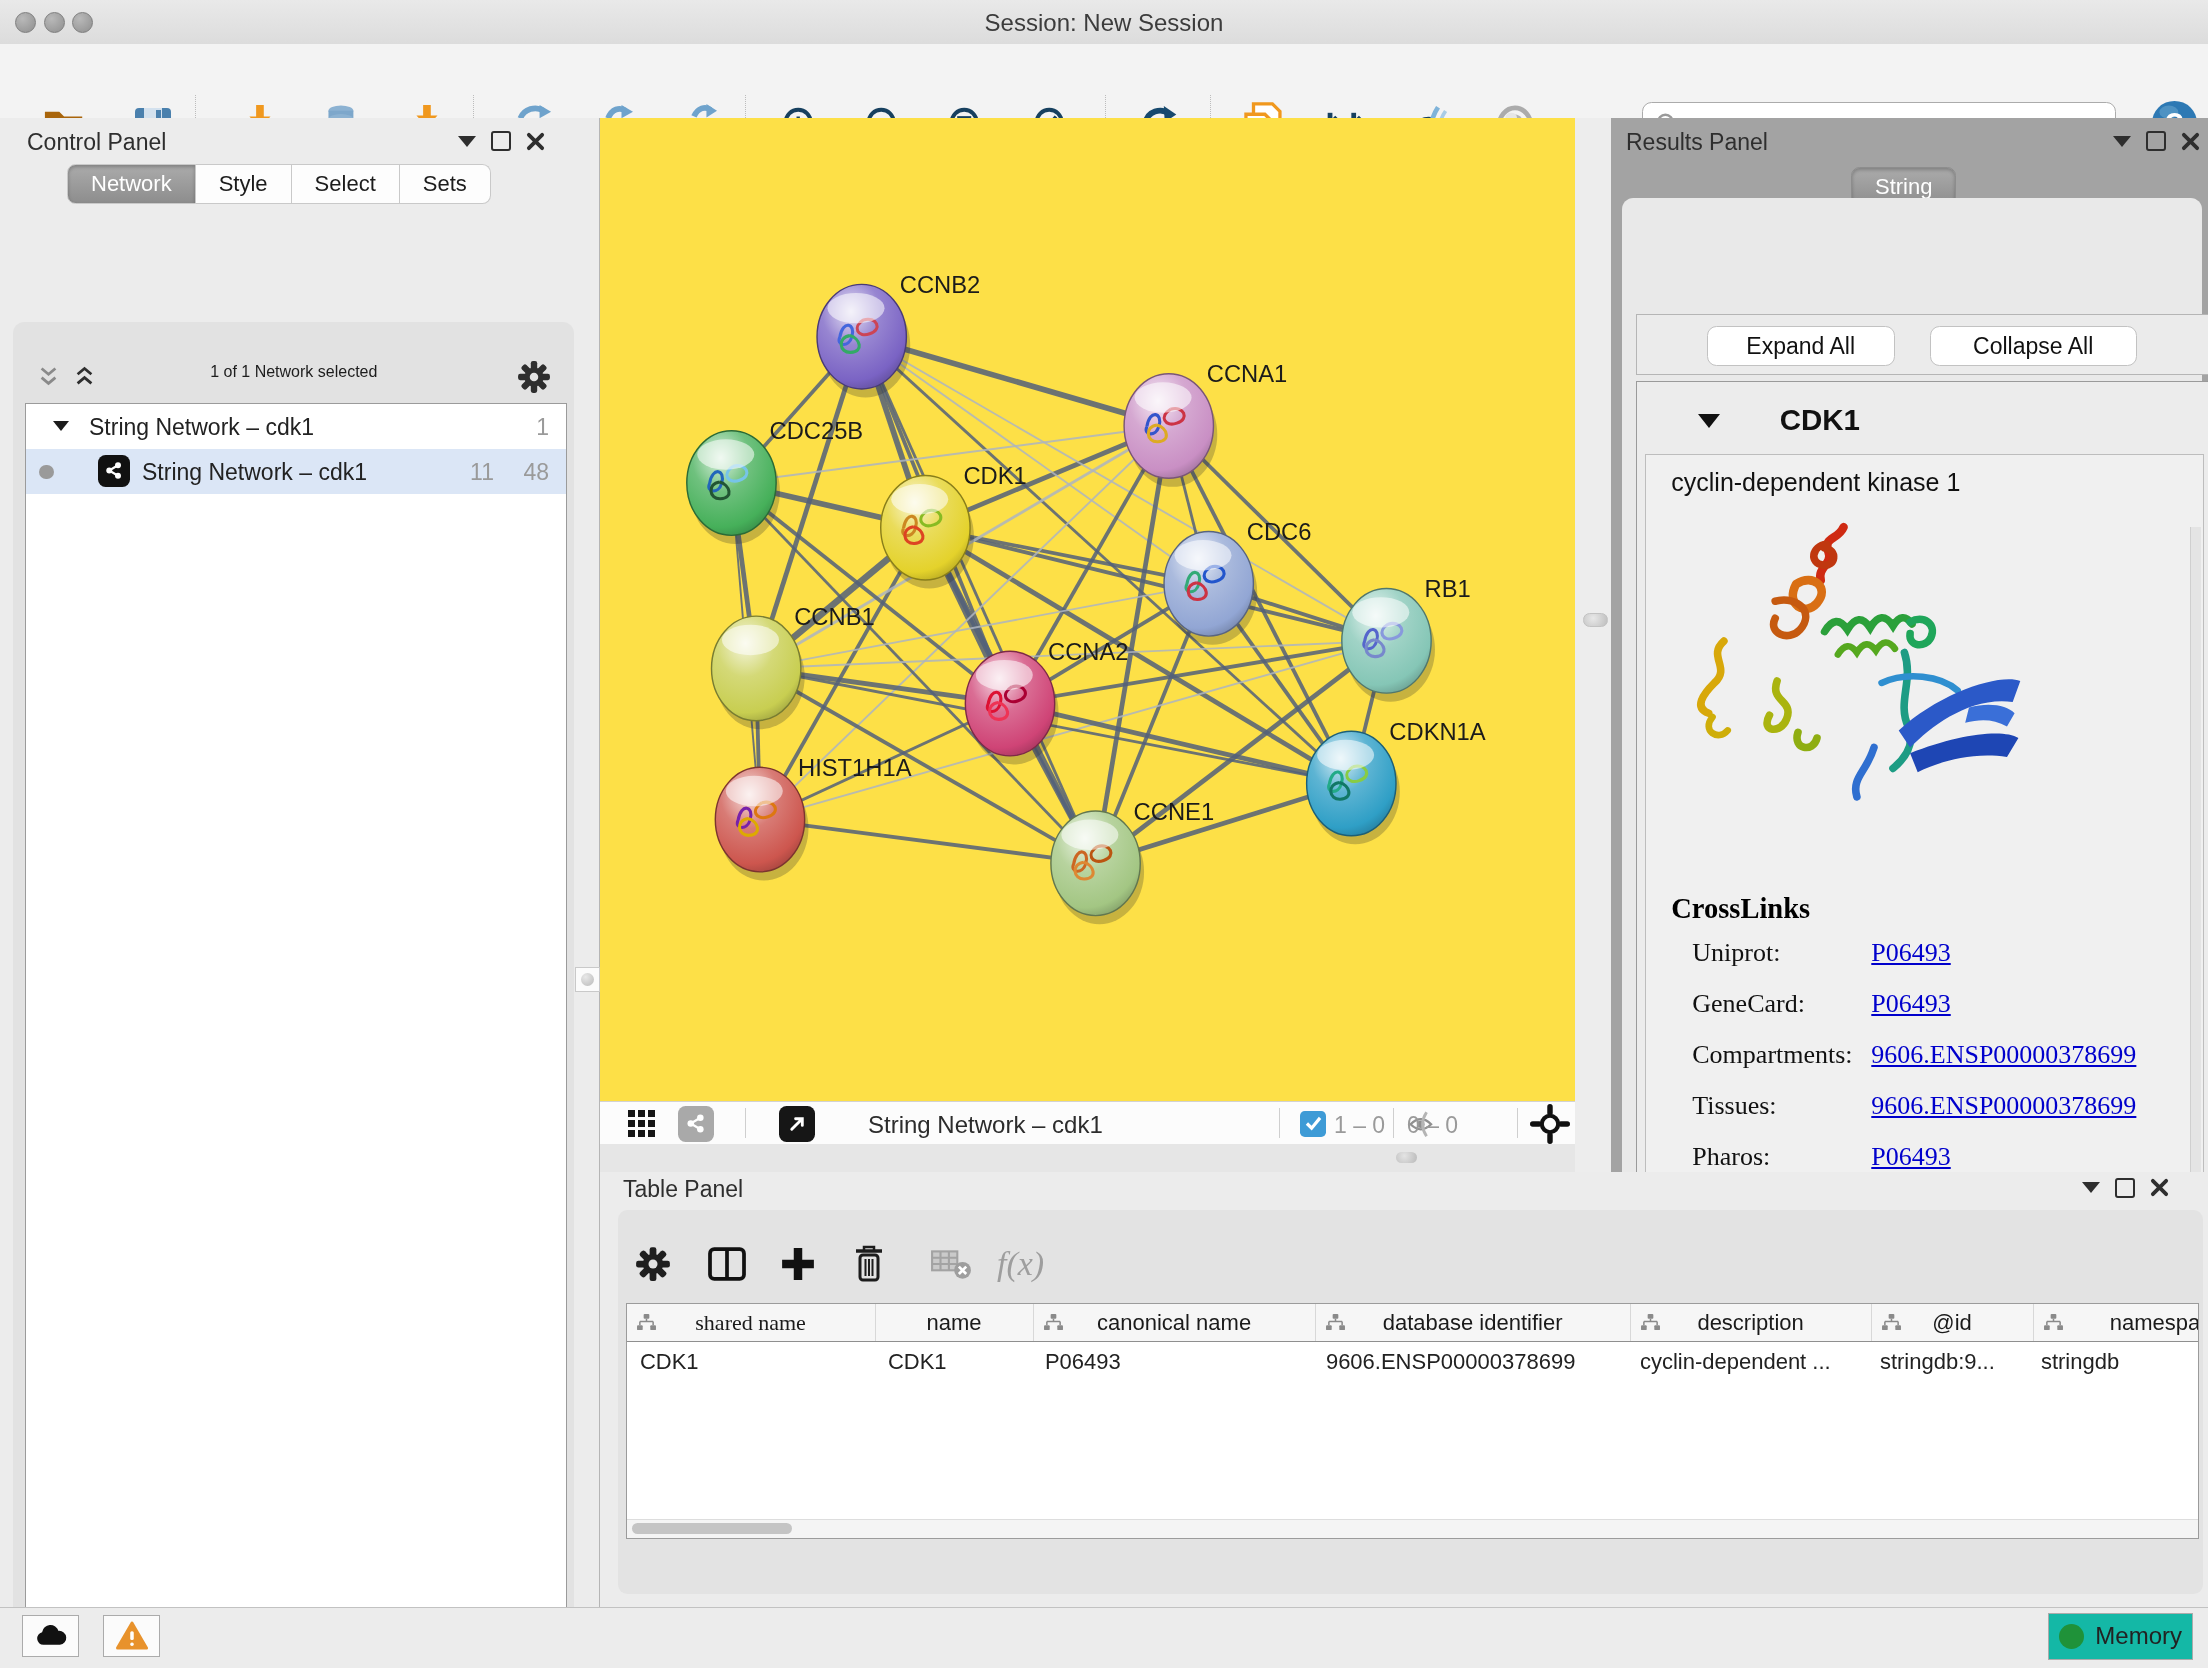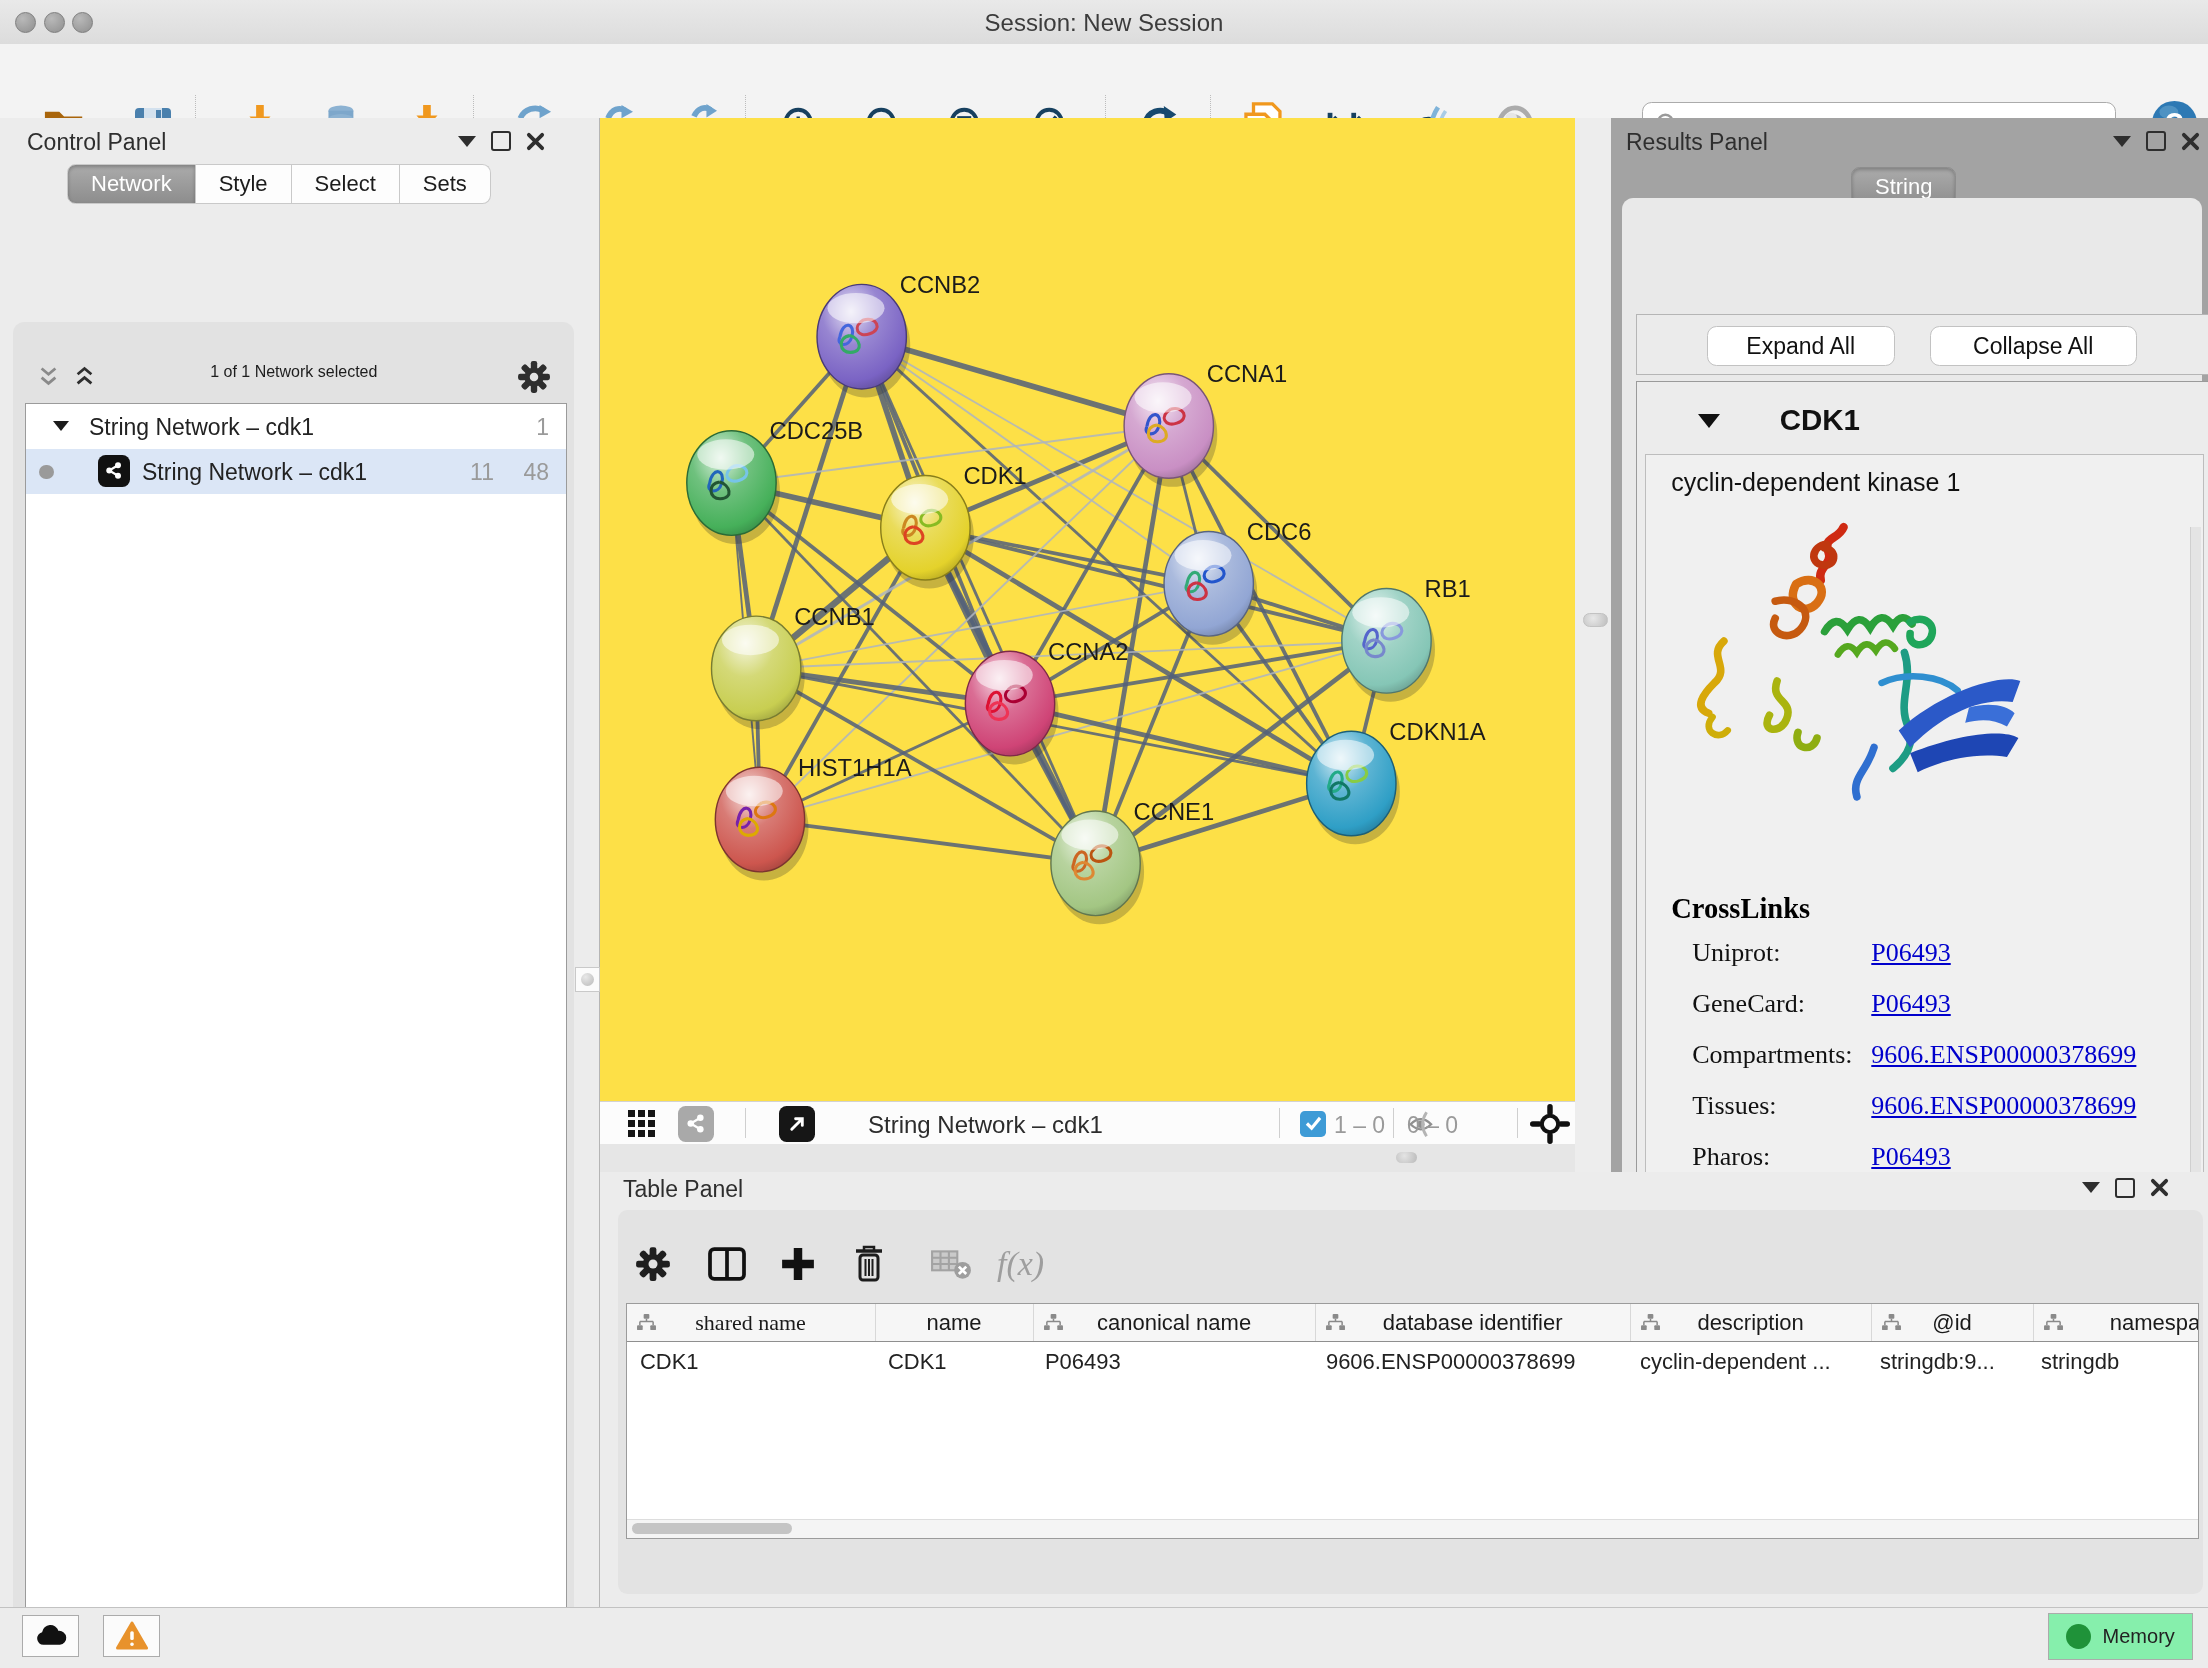--- a/index.html
+++ b/index.html
@@ -118,23 +118,23 @@
     overflow:hidden;white-space:nowrap}
   #hscroll{position:absolute;left:0;right:0;bottom:0;height:18px;background:#f4f4f4;
     border-top:1px solid #ddd}
   #hthumb{position:absolute;left:5.7px;top:2.9px;width:160px;height:11.4px;border-radius:5.7px;background:#c4c4c4}
 
   
   #statusbar{left:0;top:1607px;width:2208px;height:61px;background:#ececec;
     border-top:1px solid #c2c2c2}
   .sb-btn{position:absolute;top:6.7px;height:40px;background:#fbfbfb;border:1.4px solid #ababab;
     display:flex;align-items:center;justify-content:center}
-  #memory-btn{left:2048px;top:4.8px;width:143px;height:45px;background:#86efac;
+  #memory-btn{left:2048px;top:4.8px;width:143px;height:45px;background:#14b8a6;
     border:1.4px solid #ababab;position:absolute;display:flex;align-items:center;
-    justify-content:center;gap:11.4px;font-size:20px}
+    justify-content:center;gap:11.4px;font-size:24px}
   #mem-dot{width:25px;height:25px;border-radius:50%}
 
   svg{display:block}
   text{font-family:"Liberation Sans",sans-serif}
 </style>
 </head>
 <body>
 
 <div id="titlebar" class="abs">
   <div class="light" style="left:15px"></div>

